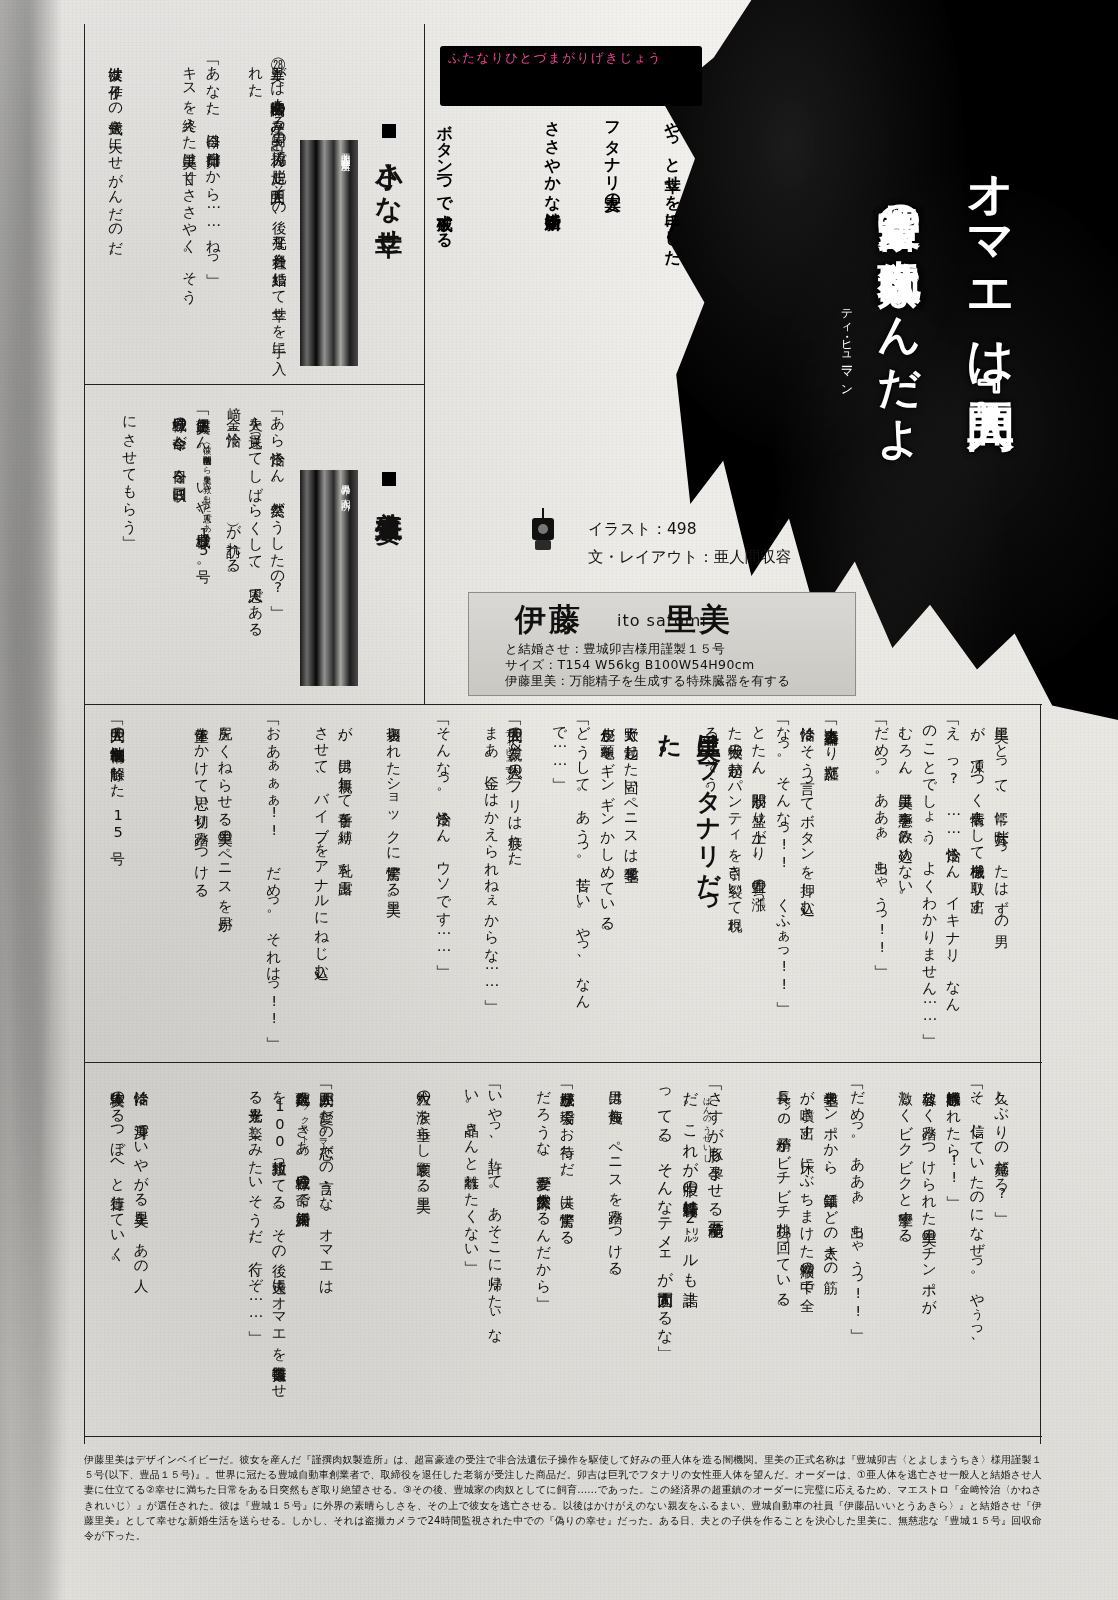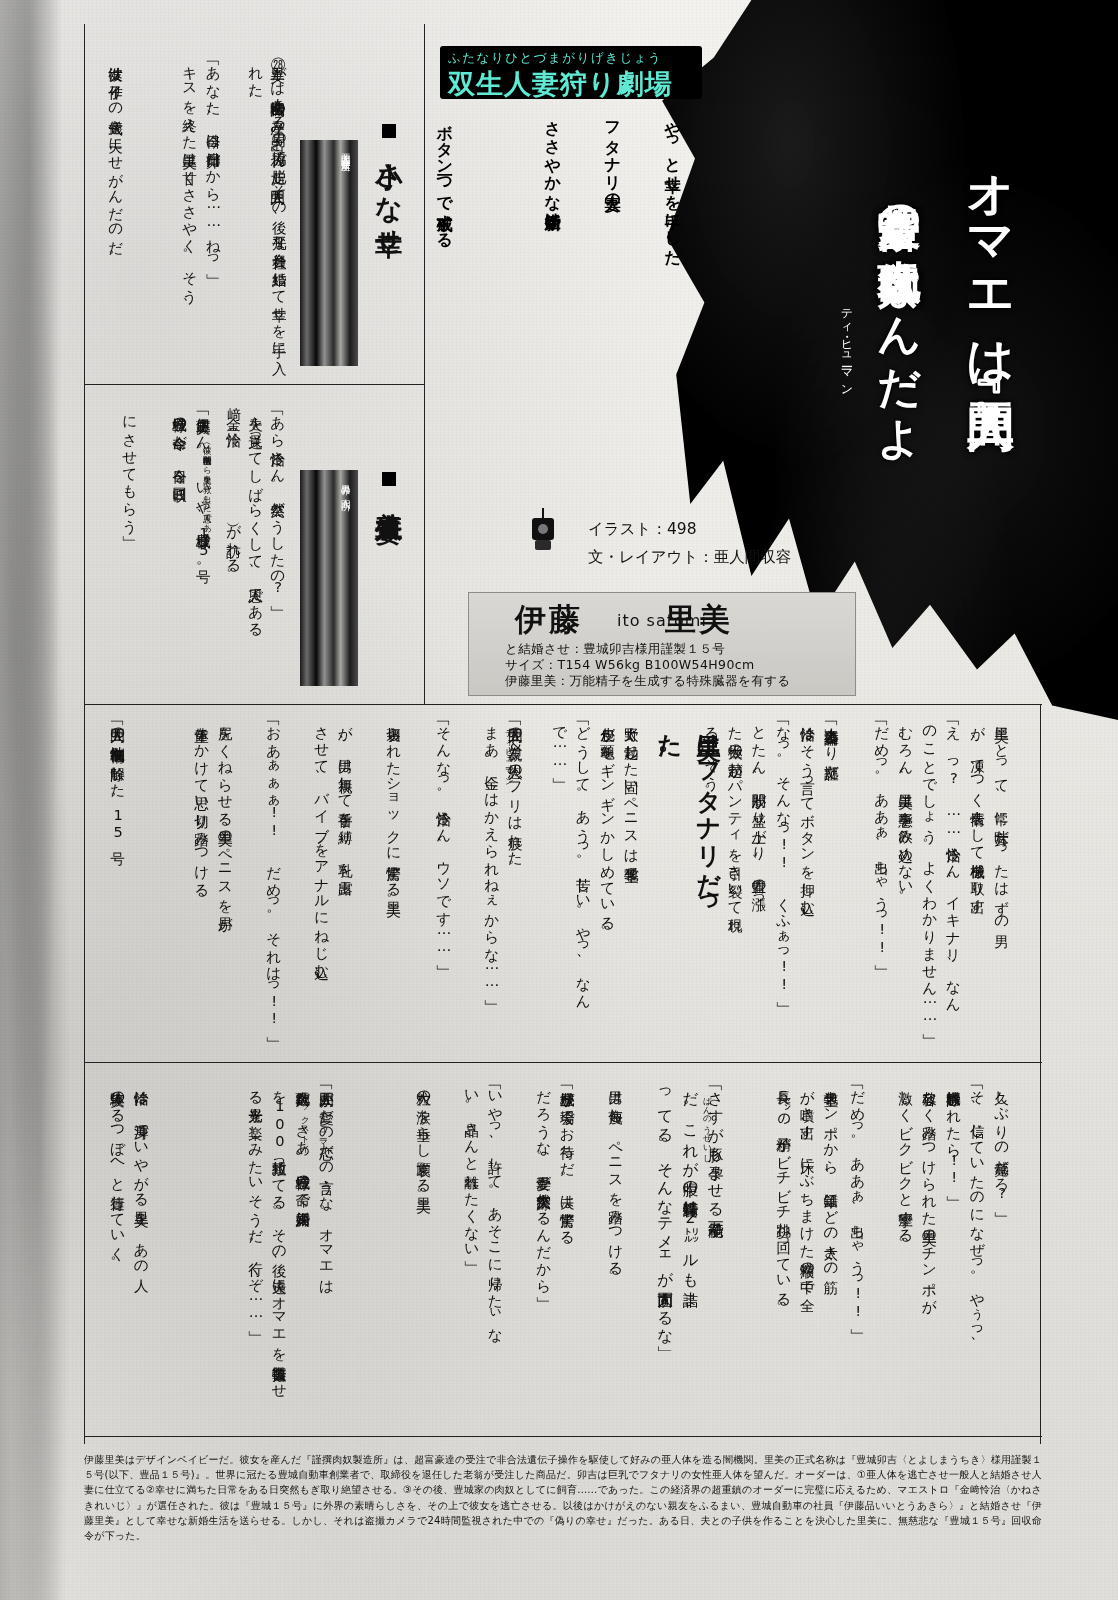--- a/index.html
+++ b/index.html
@@ -78,22 +78,22 @@
   }
   .hero-title .ln{margin-left:6px;}
   .hero-sub-ruby{
     position:absolute;right:262px;top:300px;
     color:#fff;font-size:12px;letter-spacing:1px;
     z-index:6;
   }
 
   
   .banner{
-    position:absolute;left:440px;top:46px;width:262px;height:53px;
-    background:#000;color:#5eead4;z-index:6;
+    position:absolute;left:440px;top:46px;width:262px;height:60px;
+    background:#000;color:#ec4899;z-index:6;
     border-radius:3px;
   }
   .banner .ruby{
     position:absolute;left:8px;top:4px;font-size:12.5px;letter-spacing:1.5px;
   }
   .banner .main{
     position:absolute;left:8px;top:20px;font-size:27px;font-weight:bold;letter-spacing:1px;
   }
 
   
@@ -184,21 +184,20 @@
 <div class="hero-title v">
   <span class="ln">オマエは『亜人間』</span>
 </div>
 <div class="hero-title v ln2" style="right:118px;top:66px;font-size:43px;">
   <span>超富豪の肉欲玩具なんだよ</span>
 </div>
 <div class="hero-sub-ruby v">ティ・ヒューマン</div>
 
 <div class="banner">
   <div class="ruby">ふたなりひとづまがりげきじょう</div>
-  <div class="main">双生人妻狩り劇場</div>
 </div>
 
 <div class="headline v c1" style="left:660px;top:110px;height:350px;">やっと幸せを手にした</div>
 <div class="headline v c2" style="left:600px;top:110px;height:330px;">フタナリ人妻の</div>
 <div class="headline v c3" style="left:540px;top:110px;height:420px;">ささやかな新婚生活は</div>
 <div class="headline v c3" style="left:432px;top:112px;height:490px;">ボタン一つで破戒する</div>
 
 <div class="mic-icon">
   <svg width="30" height="46" viewBox="0 0 30 46" aria-hidden="true">
     <rect x="4" y="10" width="22" height="22" rx="3" fill="#111"></rect>

